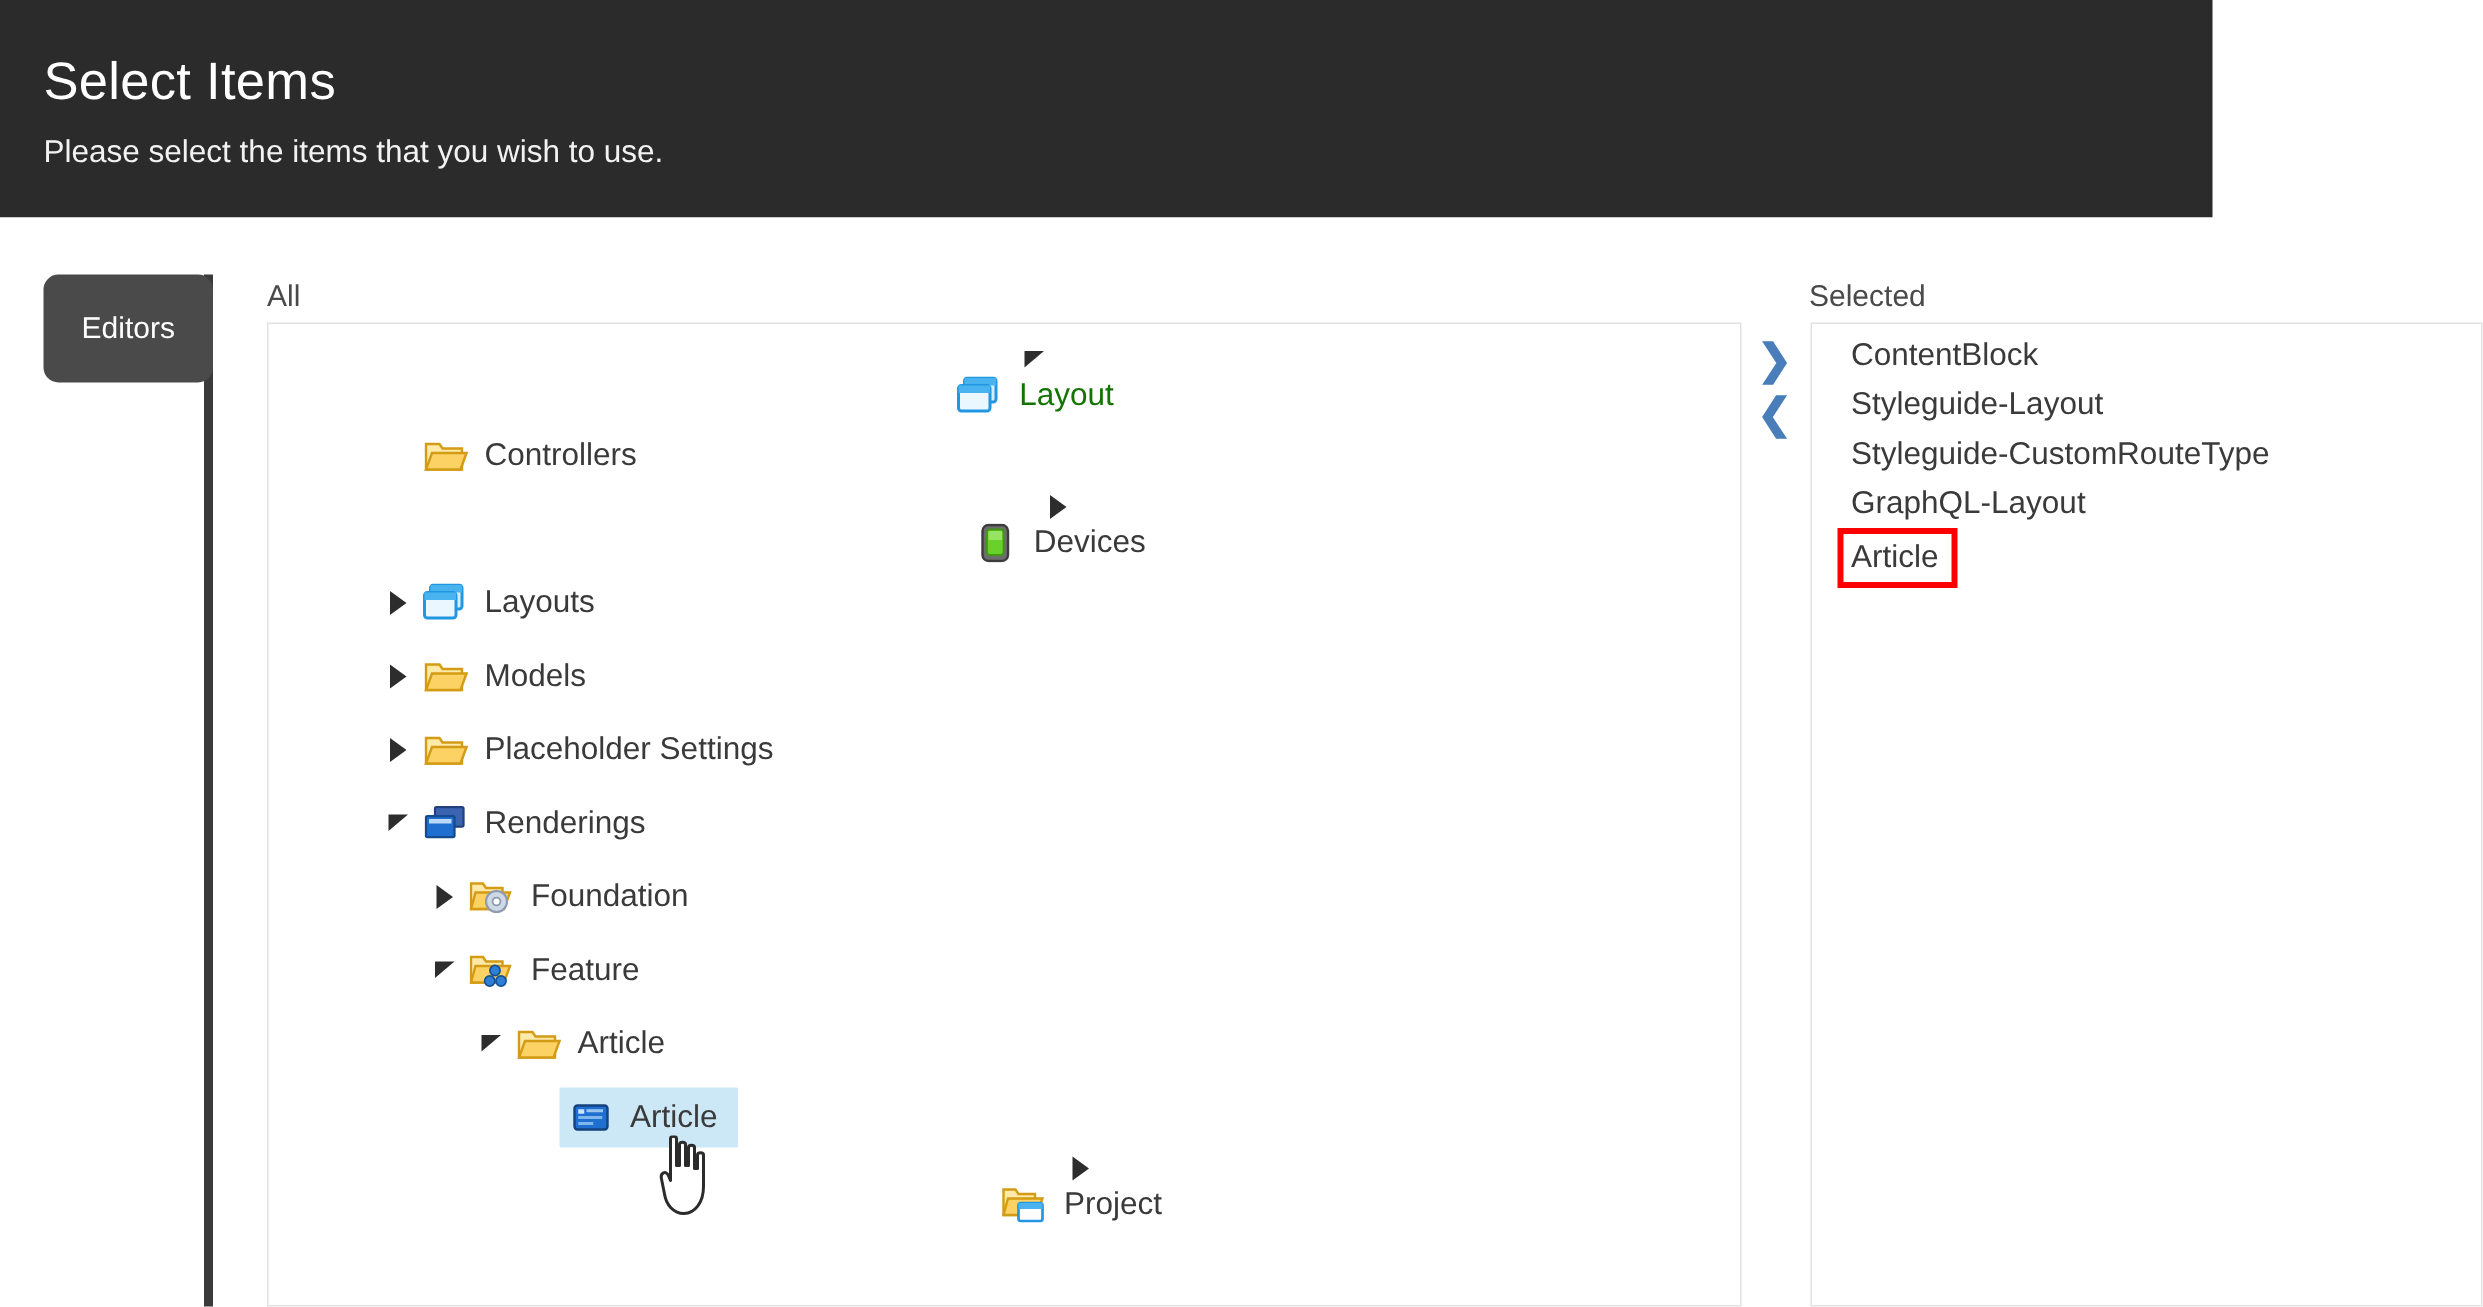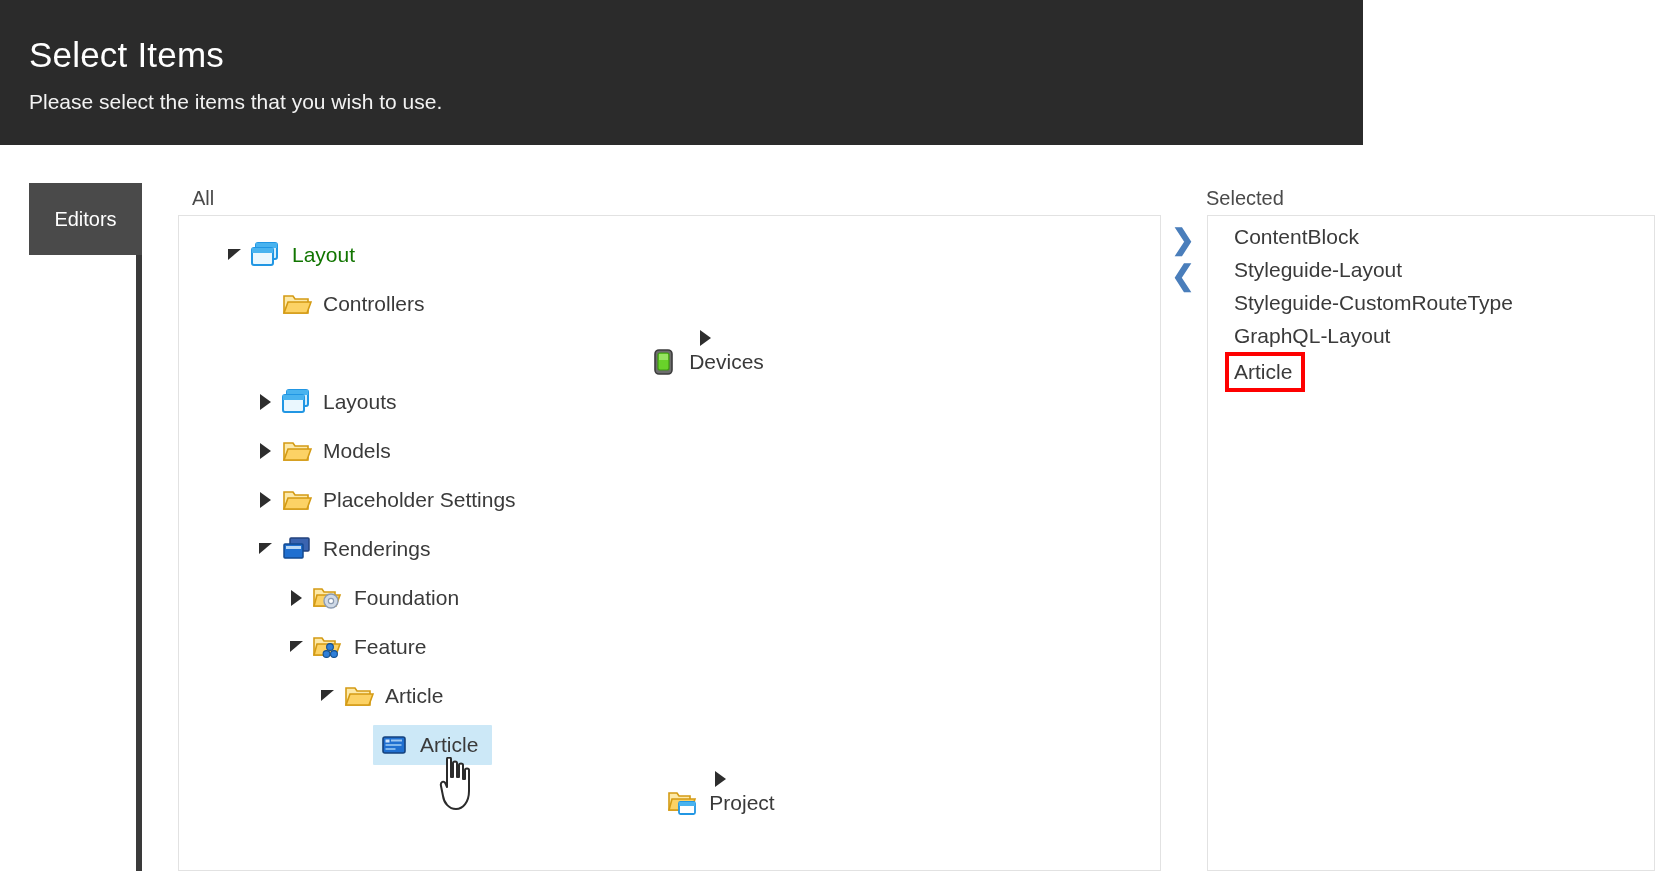--- a/index.html
+++ b/index.html
@@ -6,21 +6,21 @@
   html, body {
     width: 1655px; height: 871px;
     background: #ffffff;
     font-family: "Liberation Sans", sans-serif;
     overflow: hidden;
   }
 
   
   .header {
     position: absolute; left: 0; top: 0;
-    width: 1363px; height: 145px;
+    width: 1475px; height: 145px;
     background: #2b2b2b;
     color: #ffffff;
   }
   .header-title {
     position: absolute; left: 29px; top: 33px;
     font-size: 35px; font-weight: 400; line-height: 44px;
     color: #ffffff; letter-spacing: 0.2px;
   }
   .header-sub {
     position: absolute; left: 29px; top: 88px;
@@ -41,29 +41,29 @@
   }
   .tab-rail-line {
     position: absolute; left: 107px; top: 0;
     width: 6px; height: 688px; background: #3a3a3a;
   }
   .tab-editors {
     position: absolute; left: 0; top: 0;
     width: 113px; height: 72px;
     background: #4a4a4a; color: #ffffff;
     display: flex; align-items: center; justify-content: center;
-    font-size: 20px; cursor: pointer;
+    font-size: 20px; cursor: pointer; border-radius: 10px;
   }
 
   
   .col-label {
     position: absolute;
     font-size: 20px; color: #4a4a4a; line-height: 26px;
   }
-  .col-label.all { left: 192px; top: 40px; text-align: right; }
+  .col-label.all { left: 178px; top: 40px; text-align: right; }
   .col-label.selected { left: 1206px; top: 40px; }
 
   
   .panel {
     position: absolute; top: 70px;
     background: #ffffff;
     border: 1px solid #e2e2e2;
   }
   .panel.all-panel   { left: 178px;  width: 983px; height: 656px; overflow: hidden; }
   .panel.sel-panel   { left: 1207px; width: 448px; height: 656px; overflow: hidden; }
@@ -155,21 +155,21 @@
     <div class="tab-editors">
       <span>Editors</span>
     </div>
   </div>
 
   <div class="col-label all">All</div>
   <div class="col-label selected">Selected</div>
 
   <div class="panel all-panel">
     <div class="tree" id="tree-root">
-        <div class="tree-row is-green" style="padding-left: 40px;">
+        <div class="tree-row is-green" style="padding-left: 40px; flex-direction: column;">
           <span class="twisty">
             <span class="tri-down"></span>
           </span>
           <span style="display: inline-flex; align-items: center;">
             <span class="icon">
               <svg xmlns="http://www.w3.org/2000/svg" width="30" height="26" viewBox="0 0 30 26">
         <rect x="5" y="1" width="21" height="16" rx="2" fill="#d5eefc" stroke="#2196e3" stroke-width="2"></rect>
         <rect x="5" y="1" width="21" height="5" fill="#49b3ef"></rect>
         <rect x="1" y="6" width="21" height="17" rx="2" fill="#eaf7fe" stroke="#2196e3" stroke-width="2"></rect>
         <rect x="1" y="6" width="21" height="5" fill="#49b3ef"></rect>

